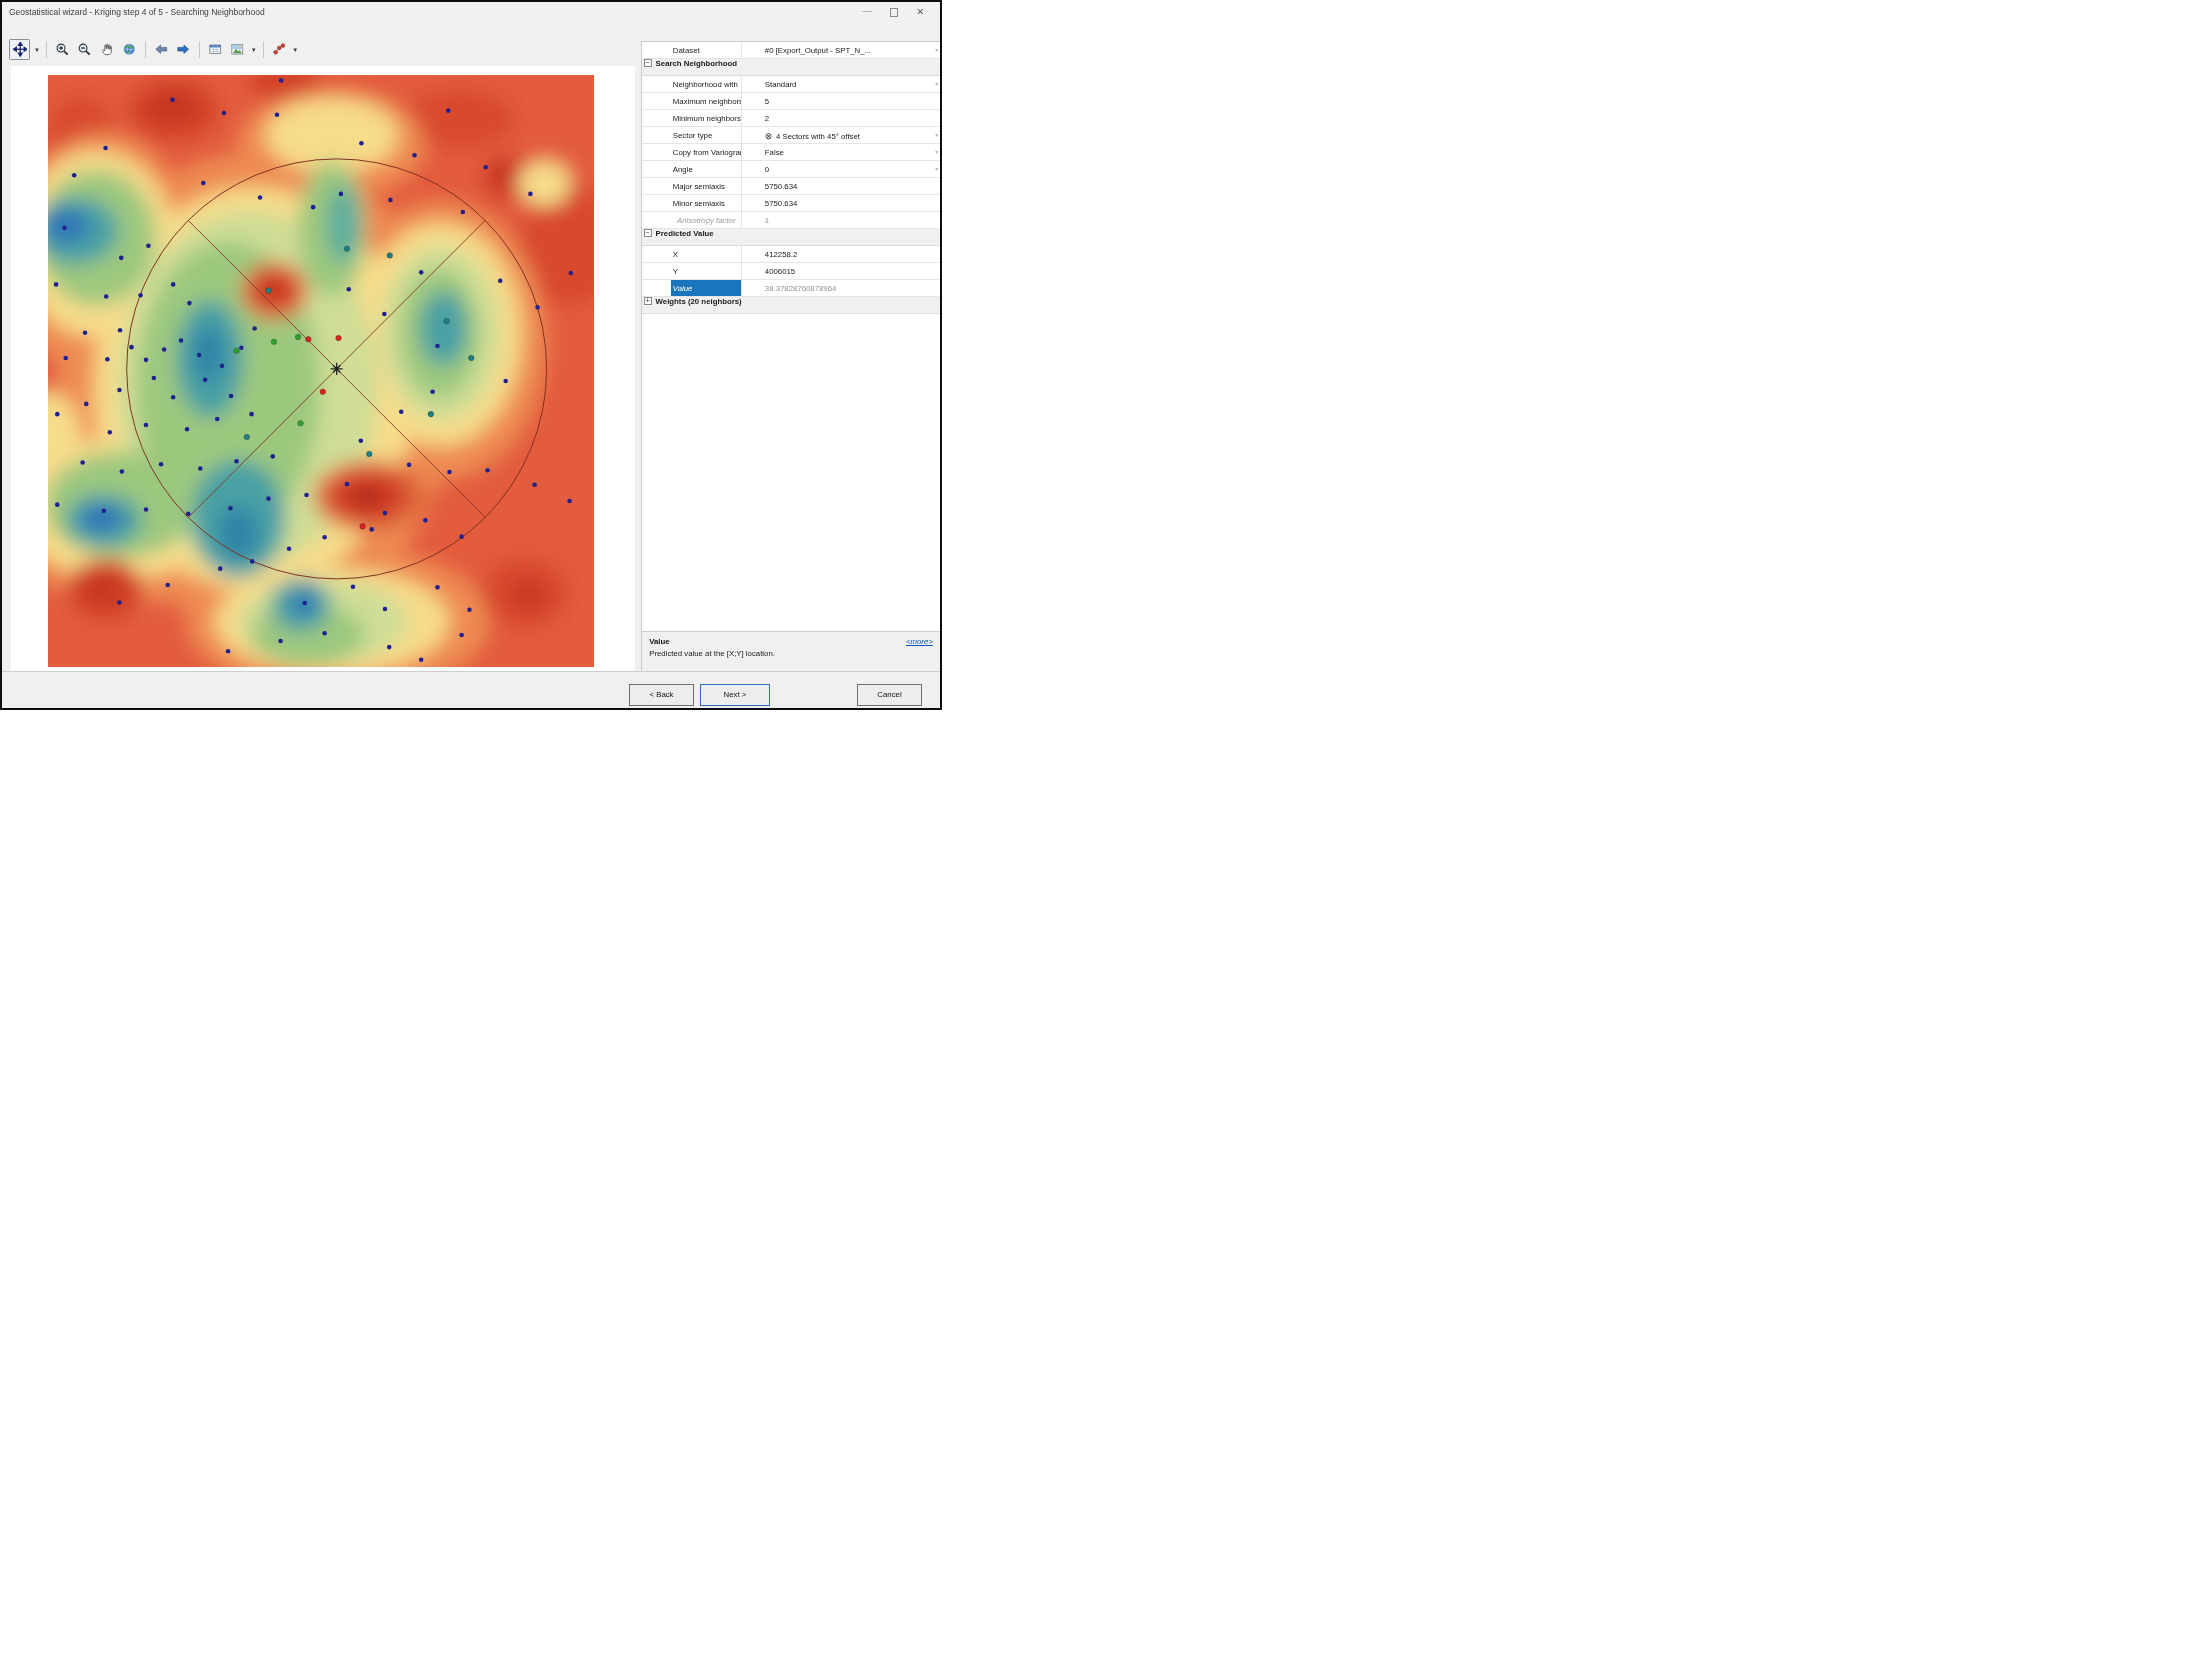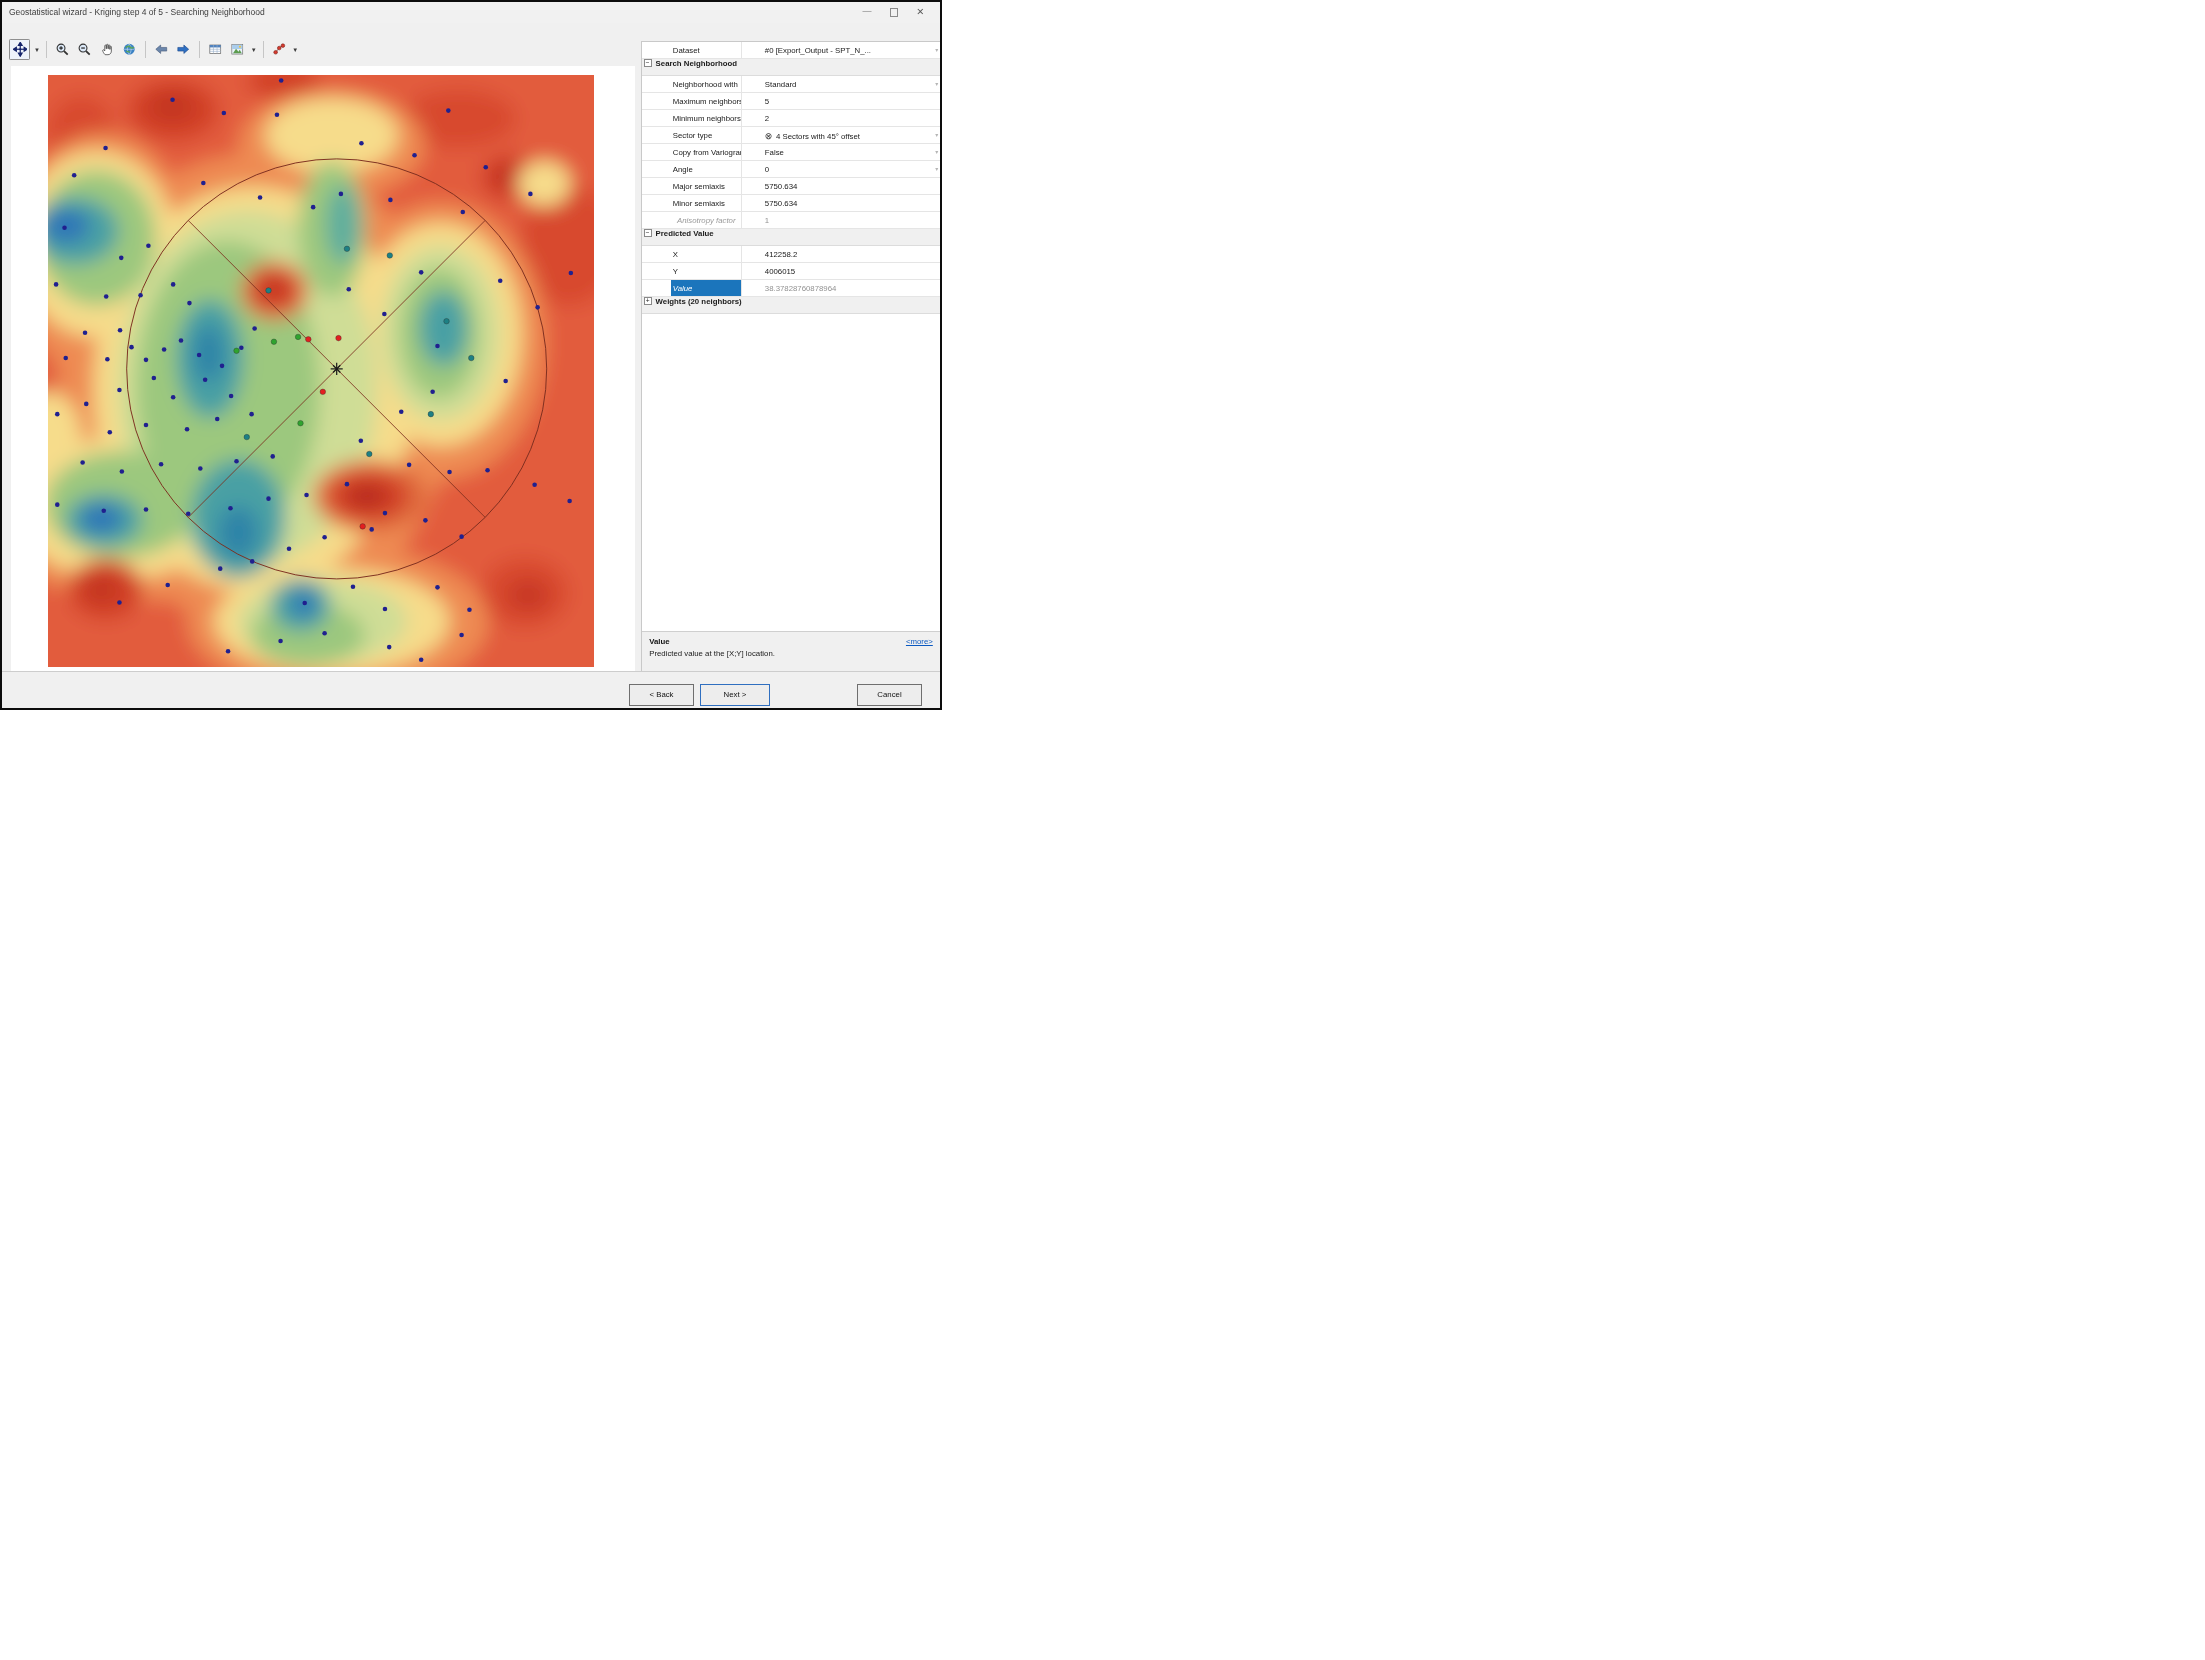--- a/index.html
+++ b/index.html
@@ -30,21 +30,21 @@
   .pg-value{flex:1;padding:3.6px 9.7px 0 4.8px;position:relative;white-space:nowrap;overflow:hidden;box-sizing:border-box;}
   .pg-sec{background:#f0f0f0;font-weight:bold;align-items:flex-start;display:flex;gap:4px;padding-left:1.8px;border-bottom:0.6px solid #dcdcdc;}
   .expander{width:7.8px;height:7.8px;flex:0 0 7.8px;border:0.6px solid #898989;background:#fff;font-size:6.6px;line-height:6.6px;text-align:center;font-weight:normal;box-sizing:border-box;}
   .sel{background:#1b75bc;color:#ffffff;font-style:italic;}
   .dis{color:#9a9a9a;font-style:italic;text-align:center;}
   .muted{color:#929292;}
   .pg-dd{position:absolute;right:1.8px;top:4.2px;font-size:6px;color:#b5b5b5;}
   .sector-ic{font-size:9px;margin-right:3.6px;color:#2e2e2e;}
   .pg-desc{position:absolute;left:0;right:0;bottom:0;height:40px;background:#f0f0f0;border-top:0.6px solid #cfcfcf;padding:4.8px 7.2px;box-sizing:border-box;font-size:7.8px;}
   .desc-title{font-weight:bold;color:#111;}
-  .more{float:right;color:#0a58c0;text-decoration:underline;font-size:7.8px;}
+  .more{float:right;color:#0a58c0;text-decoration:underline;font-size:7.8px;font-style:italic;}
   .desc-text{margin-top:3px;color:#1a1a1a;}
   
   .bottombar{position:absolute;left:0;right:0;bottom:0;height:36px;background:#f0f0f0;border-top:0.6px solid #cdcdcd;}
   .btn{position:absolute;top:12px;height:22px;width:65px;background:#ededed;border:0.6px solid #6f6f6f;font-size:7.8px;text-align:center;line-height:20.5px;box-sizing:border-box;color:#111;}
   .btn-back{left:627px;}
   .btn-next{left:698px;width:70px;border:1.2px solid #2f6fc0;line-height:19.3px;}
   .btn-finish{left:804px;margin-top:28px;}
   .btn-cancel{left:855px;}
 </style>
 </head>

